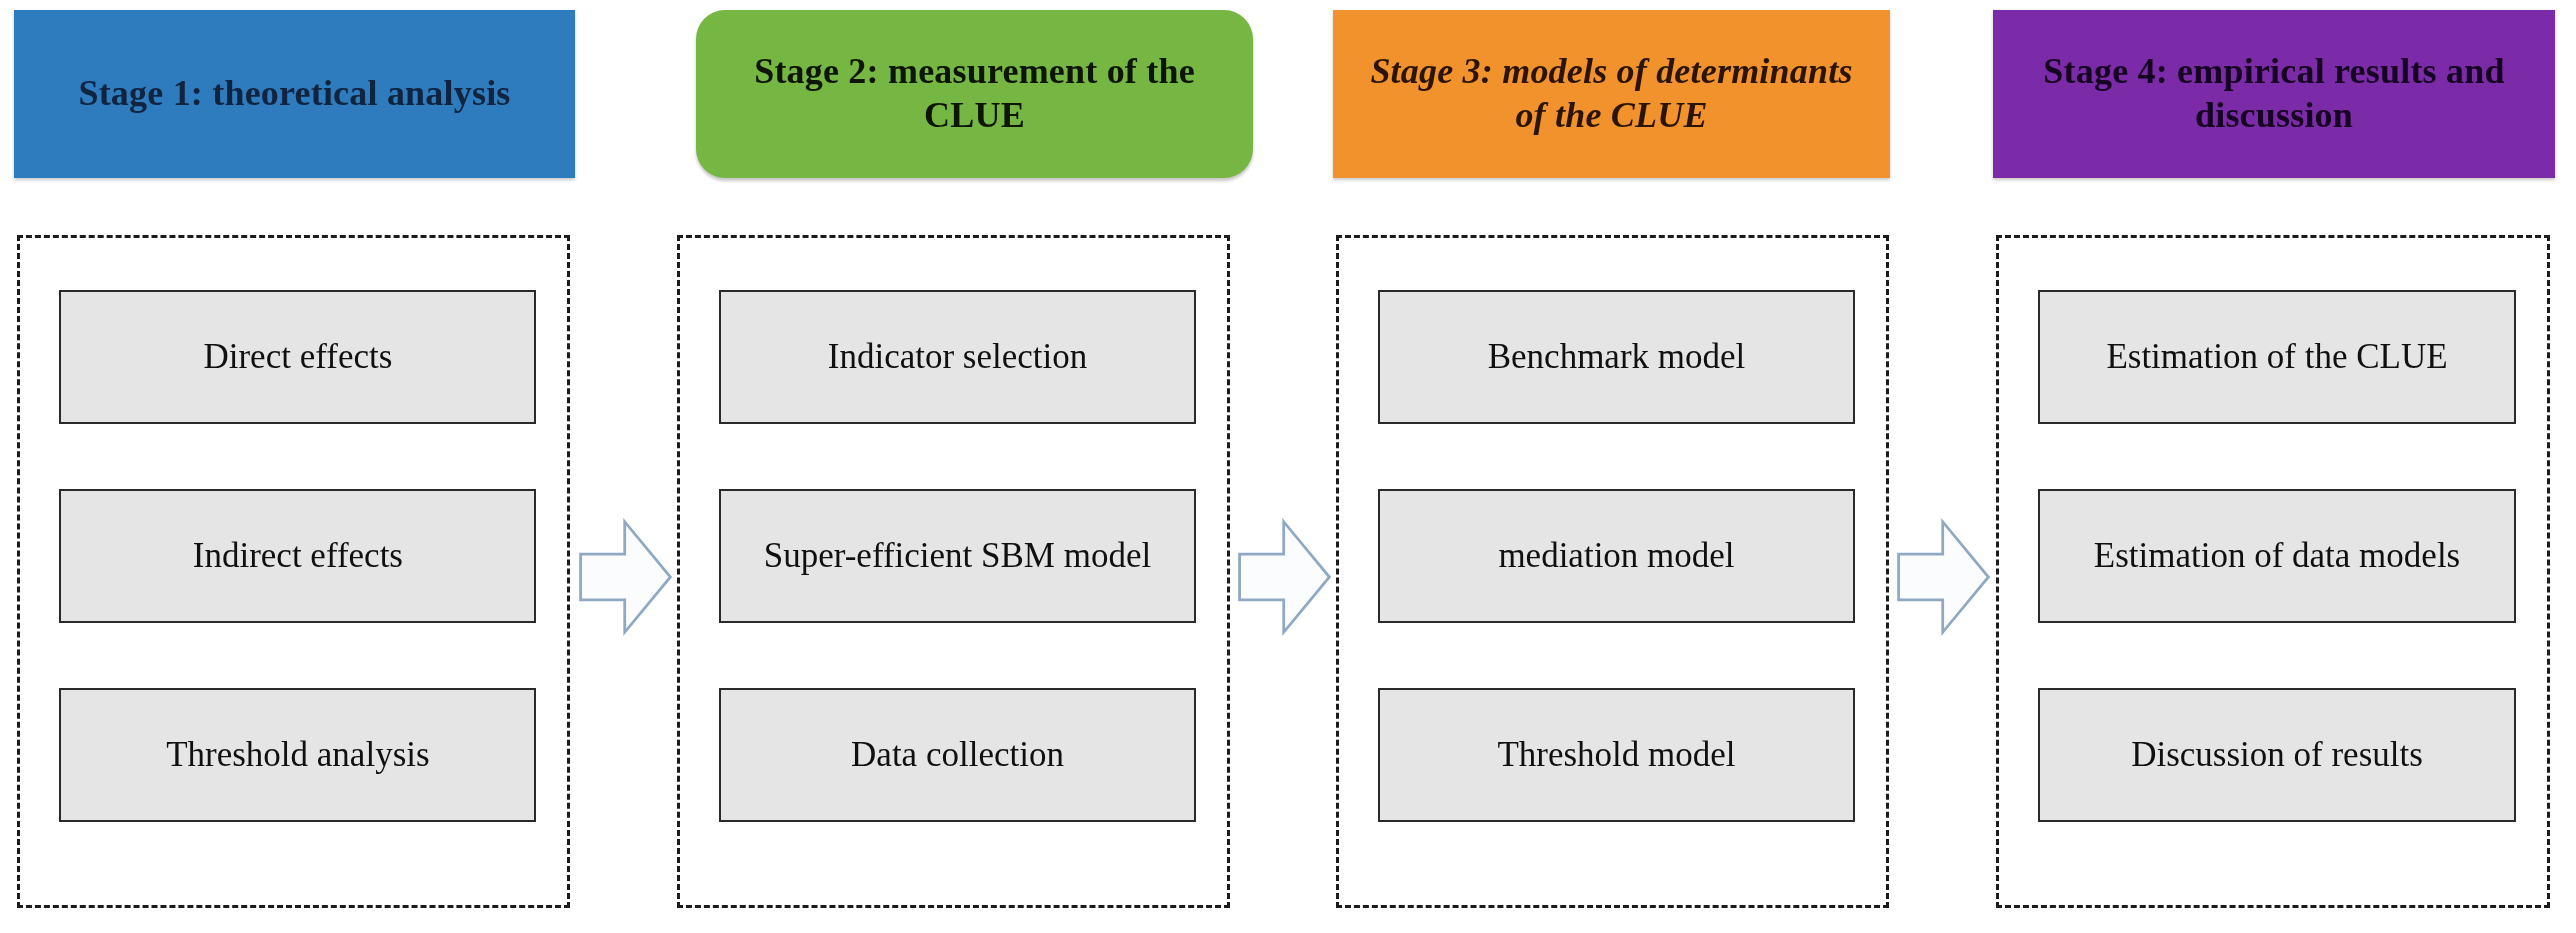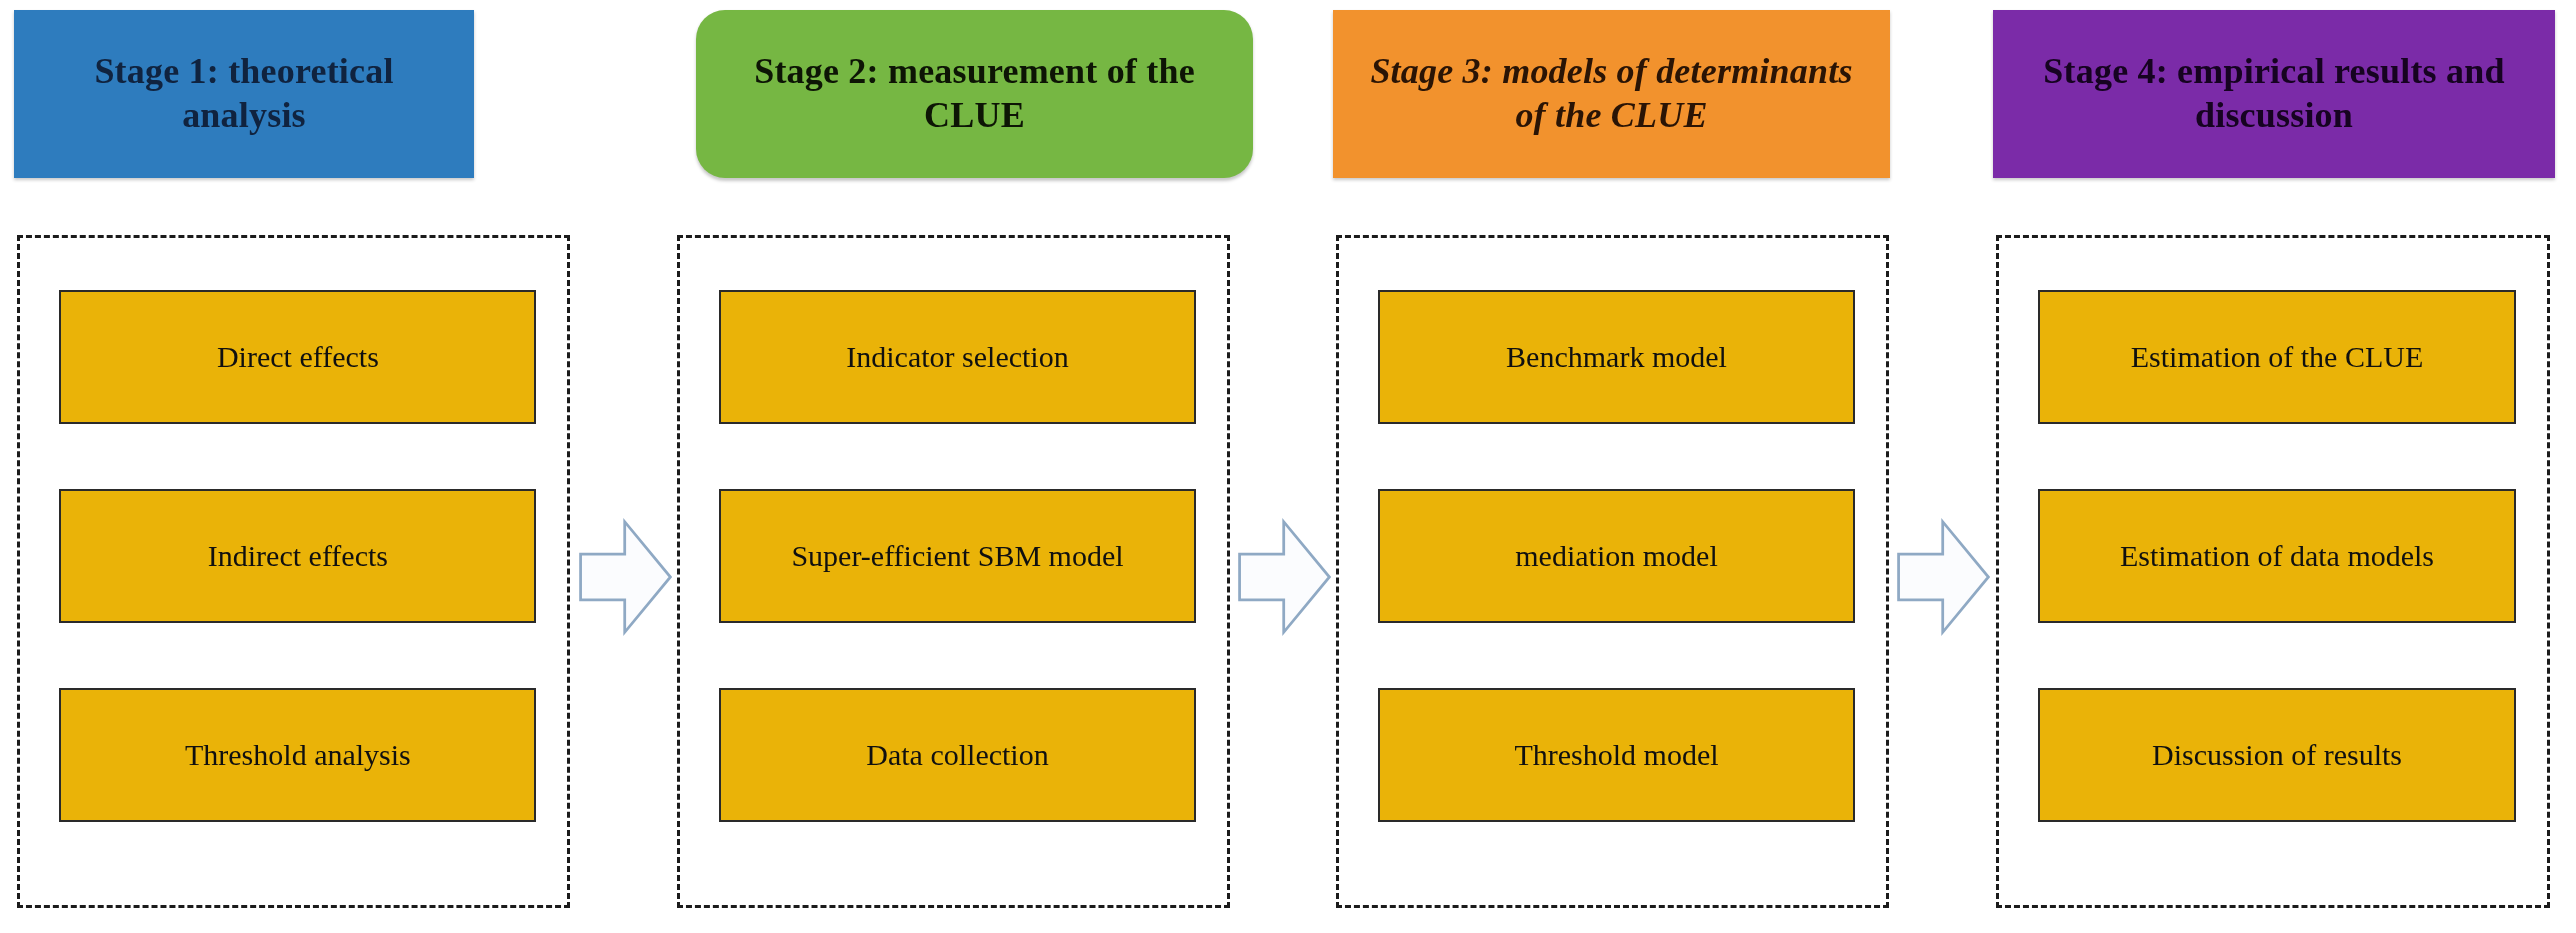--- a/index.html
+++ b/index.html
@@ -31,21 +31,21 @@
     font-weight: bold;
     font-size: 36px;
     line-height: 1.22;
     letter-spacing: 0.2px;
     color: #111111;
     padding: 3.2px 20.5px;
     box-shadow: 0 2.4px 3.2px rgba(0,0,0,0.22);
   }
   .stage-header .hdr-text { display: block; width: 100%; }
 
-  .col1 { left: 14px;   width: 460px; }
+  .col1 { left: 14px;   width: 561px; }
   .col2 { left: 696px;  width: 557px; border-radius: 29px; }
   .col3 { left: 1333px; width: 557px; font-style: italic; }
   .col4 { left: 1993px; width: 562px; }
 
   
   .stage-box {
     position: absolute;
     top: 235px;
     height: 673px;
     box-sizing: border-box;
@@ -58,26 +58,26 @@
   .sb4 { left: 1996px; width: 554px; }
 
   
   .item-box {
     position: absolute;
     left: 39px;
     width: 477px;
     height: 134px;
     box-sizing: border-box;
     border: 2.4px solid #2a2a2a;
-    background: #eab308;
+    background: #e5e5e5;
     display: flex;
     align-items: center;
     justify-content: center;
     text-align: center;
-    font-size: 30px;
+    font-size: 35px;
     line-height: 1.16;
     color: #101010;
     padding: 0 9.5px;
   }
   .sb4 .item-box { width: 478px; }
   .row1 { top: 52px; }
   .row2 { top: 251px; }
   .row3 { top: 450px; }
 
   

